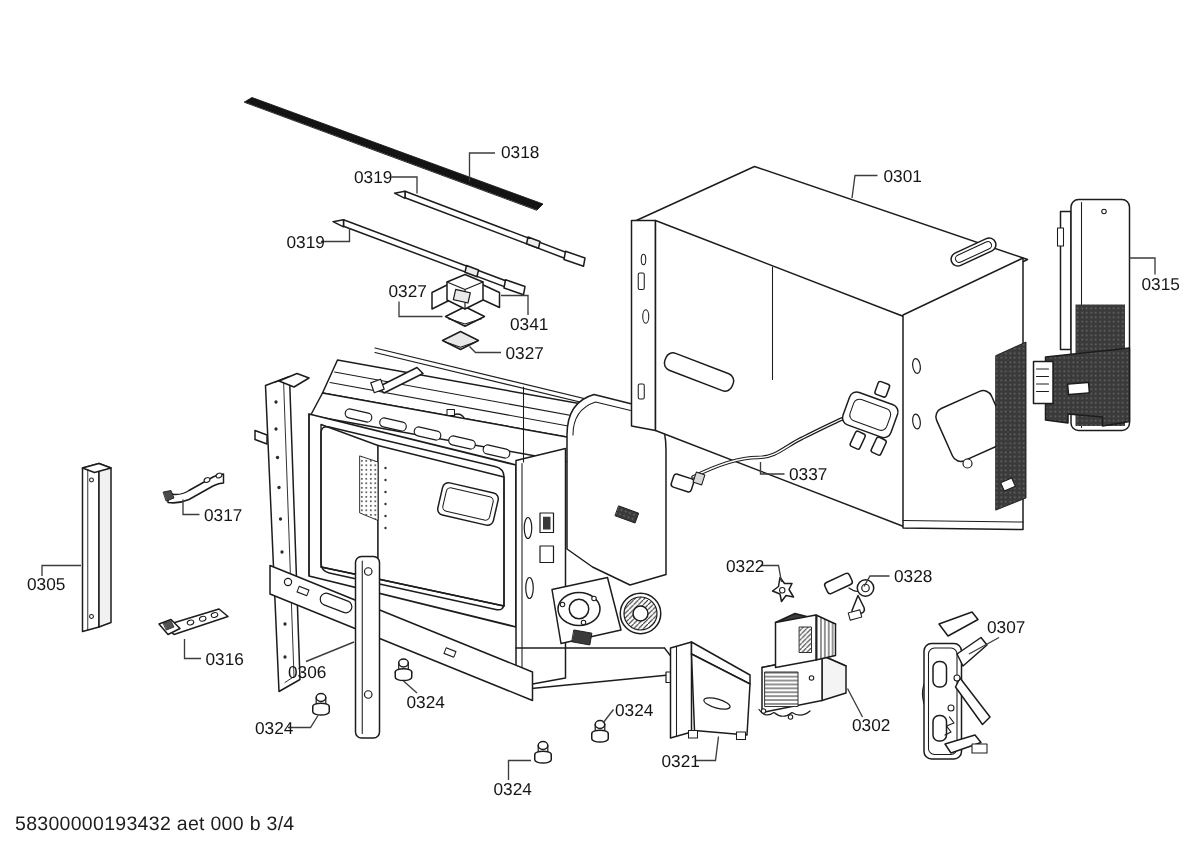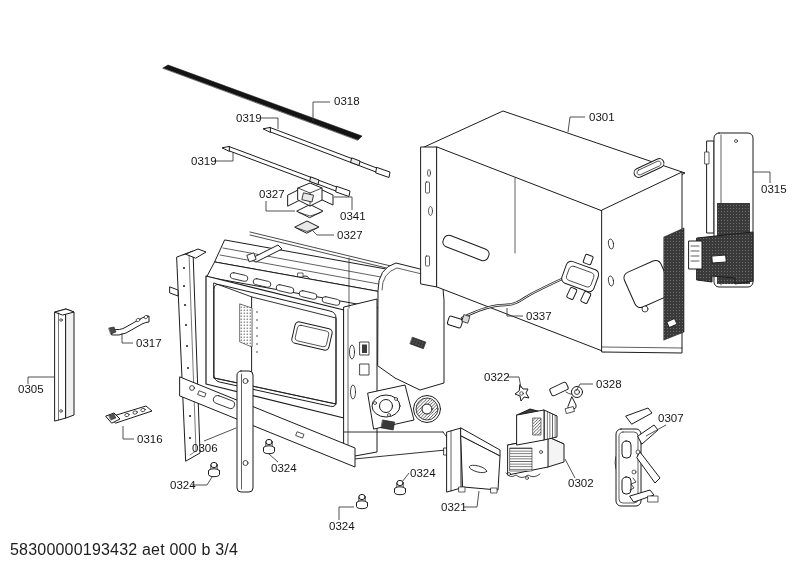--- a/index.html
+++ b/index.html
@@ -1,19 +1,19 @@
 <!DOCTYPE html>
 <html><head>
 <meta charset="utf-8">
 <style>
   html,body{margin:0;padding:0;background:#fff;}
   .page{position:relative;width:800px;height:566px;background:#fff;overflow:hidden;
         font-family:"Liberation Sans",sans-serif;}
   svg{position:absolute;left:0;top:0;}
-  .footer{position:absolute;left:10px;top:541px;font-size:16px;color:#1d1d1d;
+  .footer{position:absolute;left:10px;top:541px;font-size:13px;color:#1d1d1d;
           letter-spacing:.2px;white-space:nowrap;}
   #callouts text{font:11.5px "Liberation Sans",sans-serif;fill:#151515;stroke:none;}
 </style>
 </head>
 <body>
 
 <div class="page">
 <svg width="800" height="566" viewBox="0 0 800 566">
   <defs>
     <pattern id="pStipple" width="3" height="3" patternUnits="userSpaceOnUse">

